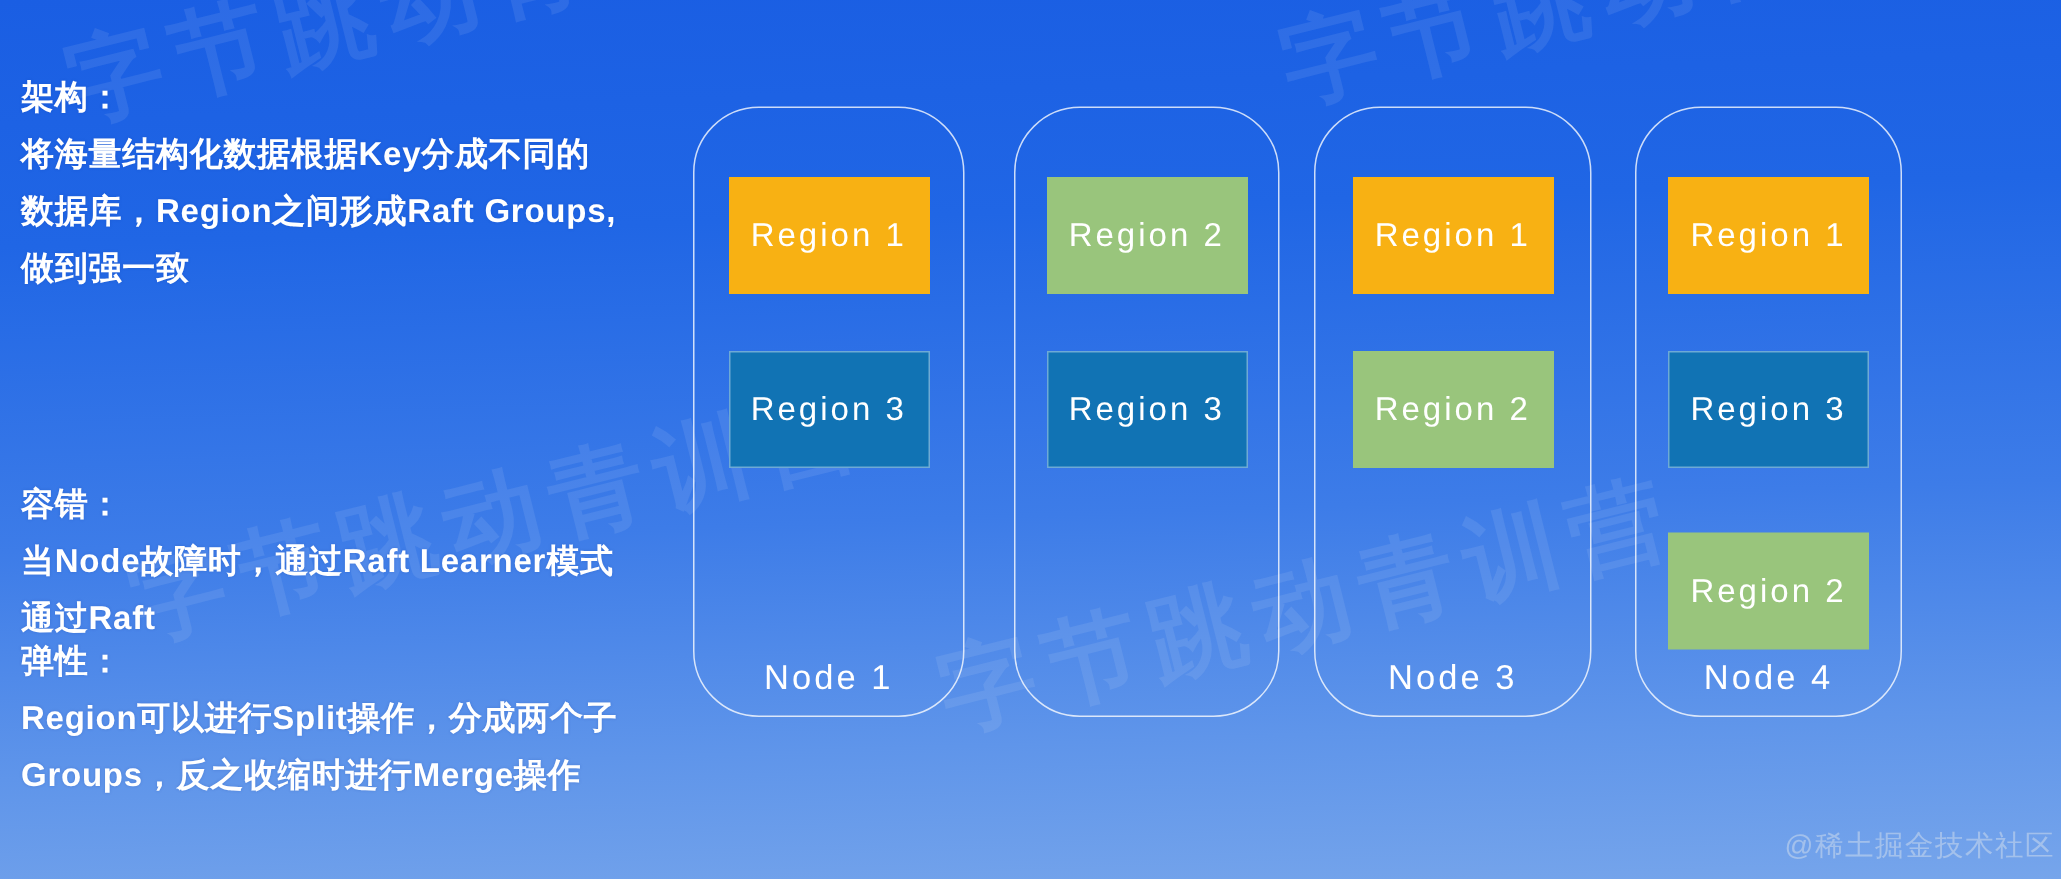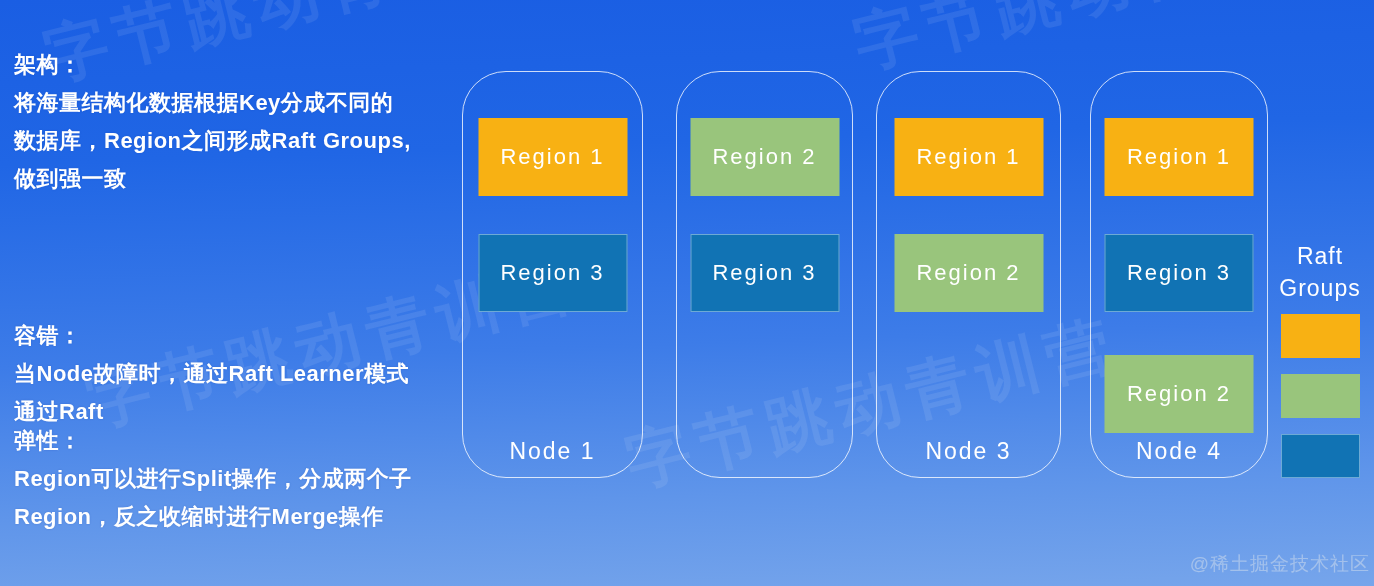--- a/index.html
+++ b/index.html
@@ -44,21 +44,21 @@
     top:71px;
     height:407px;
     border:1.5px solid rgba(255,255,255,0.78);
     border-radius:44px;
     box-sizing:border-box;
   }
   .region{
     position:absolute;
     left:50%;
     transform:translateX(-50%);
-    width:149px;
+    width:134px;
     height:78px;
     display:flex;
     align-items:center;
     justify-content:center;
     font-size:22px;
     letter-spacing:2px;
     color:#fff;
     box-sizing:border-box;
   }
   .region.blue{border:1px solid rgba(185,215,240,0.55);}
@@ -120,21 +120,21 @@
         <div>做到强一致</div>
       </div>
       <div class="note" style="top: 273px; margin-top: 44px;">
         <div>容错：</div>
         <div>当Node故障时，通过Raft Learner模式</div>
         <div>通过Raft</div>
       </div>
       <div class="note" style="top: 422px;">
         <div>弹性：</div>
         <div>Region可以进行Split操作，分成两个子</div>
-        <div>Region，反之收缩时进行Merge操作</div>
+        <div>Groups，反之收缩时进行Merge操作</div>
       </div>
     </div>
 
   <div id="nodes">
       <div class="node" style="left: 462px; width: 181px;">
         <div class="region" style="top: 46px; background: rgb(248, 177, 19);">Region 1</div>
         <div class="region blue" style="top: 162px; background: rgb(17, 115, 180);">Region 3</div>
         <div class="node-label">Node 1</div>
       </div>
       <div class="node" style="left: 676px; width: 177px;">
@@ -147,27 +147,16 @@
         <div class="node-label">Node 3</div>
       </div>
       <div class="node" style="left: 1090px; width: 178px;">
         <div class="region" style="top: 46px; background: rgb(248, 177, 19);">Region 1</div>
         <div class="region blue" style="top: 162px; background: rgb(17, 115, 180);">Region 3</div>
         <div class="region" style="top: 283px; background: rgb(153, 197, 124);">Region 2</div>
         <div class="node-label">Node 4</div>
       </div>
     </div>
 
-  <div class="legend">
-    <div class="legend-title">
-      <div>Raft</div>
-      <div>Groups</div>
-    </div>
-    <div id="legend-swatches">
-        <div class="swatch first" style="background: rgb(248, 177, 19);"></div>
-        <div class="swatch" style="background: rgb(153, 197, 124);"></div>
-        <div class="swatch blue" style="background: rgb(17, 115, 180);"></div>
-      </div>
-  </div>
 
   <div class="corner-wm">@稀土掘金技术社区</div>
 
 </div>
 
 </body></html>

